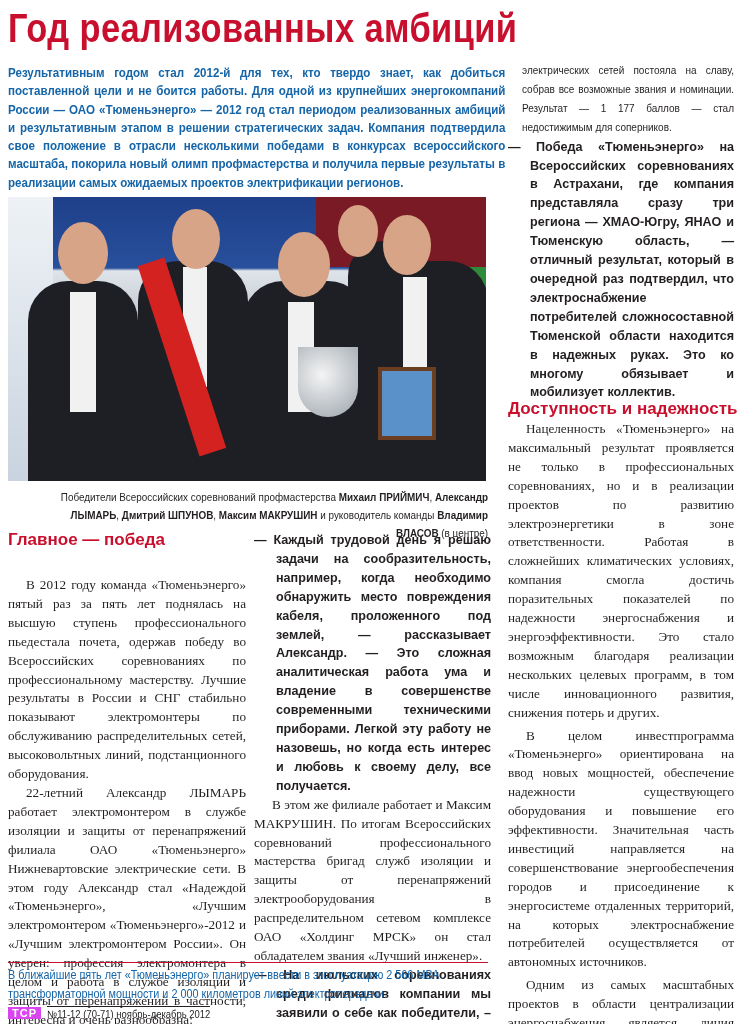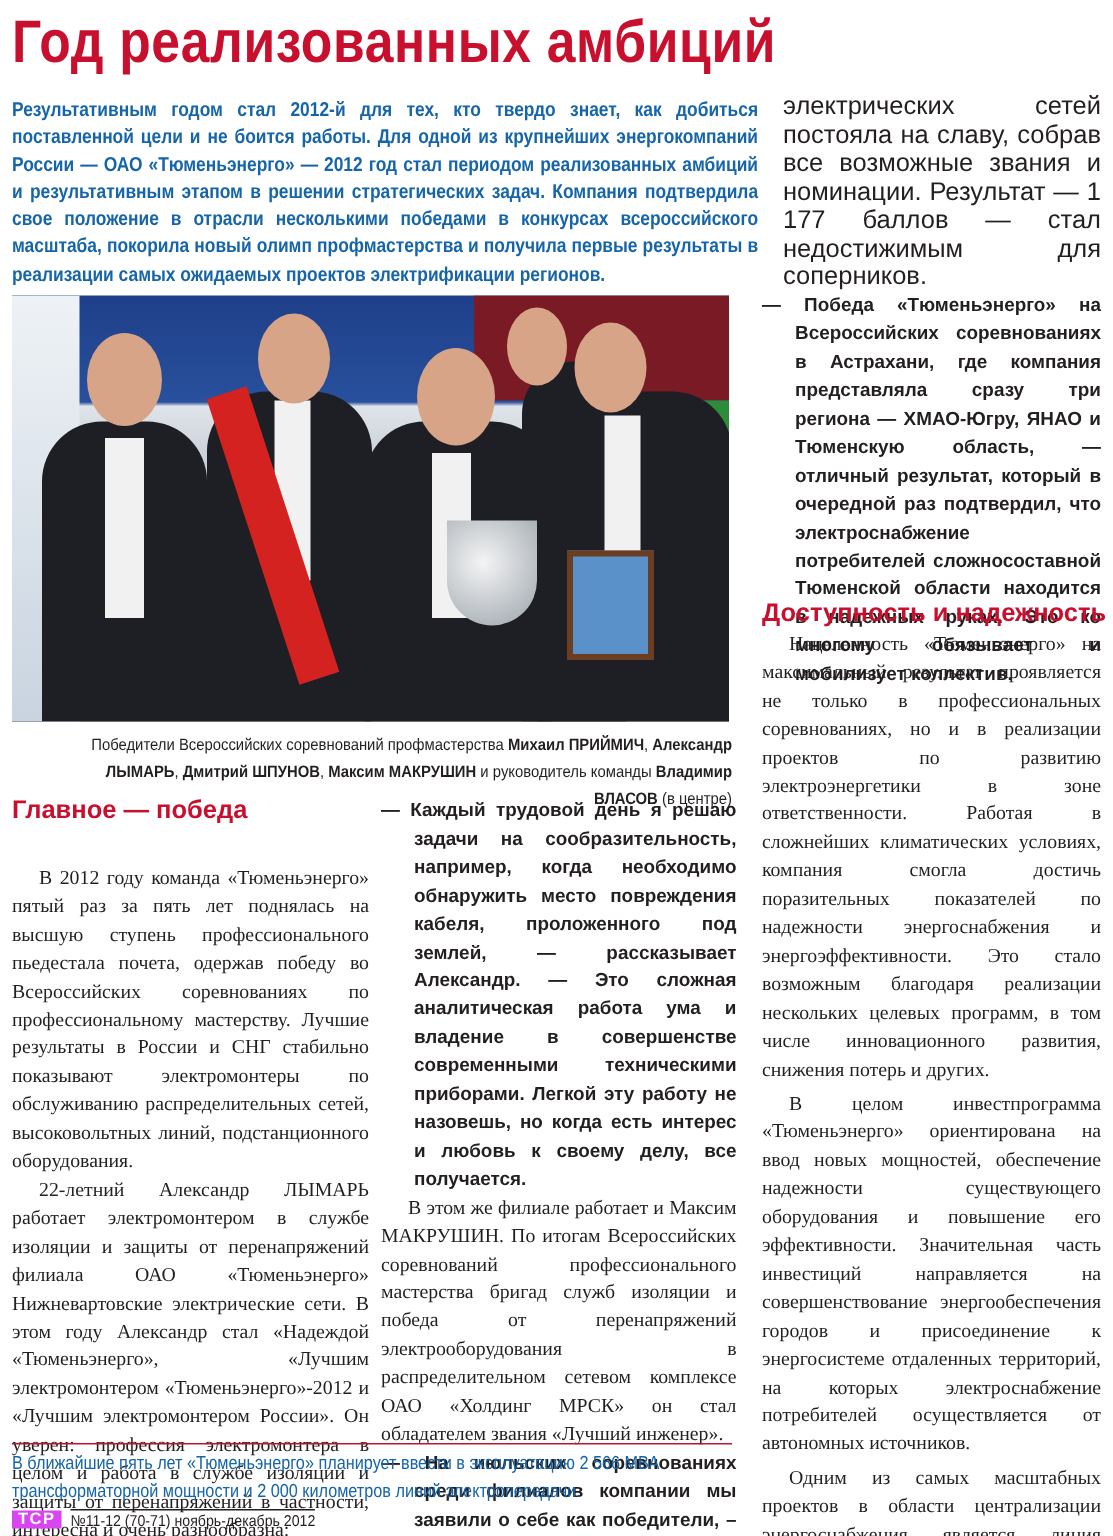--- a/index.html
+++ b/index.html
@@ -16,21 +16,21 @@
   .sash{position:absolute;background:#d3221f;transform:rotate(-18deg);}
   .cup{position:absolute;background:radial-gradient(circle at 40% 40%,#f4f4f4,#9aa3ab);border-radius:0 0 30px 30px;}
   .diploma{position:absolute;background:#5b91c9;border:4px solid #6b3e22;}
   .caption{position:absolute;left:8px;top:488px;width:480px;font-family:"Liberation Sans",sans-serif;font-size:11px;line-height:18px;color:#231f20;text-align:right;transform:scaleX(0.9);transform-origin:right top;margin:0;}
   .caption b{font-weight:bold;}
   .h2{position:absolute;margin:0;font-family:"Liberation Sans",sans-serif;font-weight:bold;font-size:17px;line-height:22px;color:#c8102e;white-space:nowrap;}
   .col{position:absolute;font-size:13.2px;line-height:18.9px;text-align:justify;}
   .col p{margin:0;text-indent:18px;}
   .col p.noind{text-indent:0;}
   .col p.quote{text-indent:-22px;padding-left:22px;font-family:"Liberation Sans",sans-serif;font-size:12.6px;font-weight:bold;}
-  .col .sans{font-family:"Liberation Sans",sans-serif;font-size:17px;}
+  .col .sans{font-family:"Liberation Sans",sans-serif;font-size:10px;}
   .col1{left:8px;top:576px;width:238px;}
   .col2{left:254px;top:531px;width:237px;}
   .col3{left:508px;top:62px;width:226px;}
   .col3b{left:508px;top:413px;width:226px;}
   .rule{position:absolute;left:8px;top:962px;width:480px;height:1px;background:#c8102e;}
   .callout{position:absolute;left:8px;top:966px;width:560px;font-family:"Liberation Sans",sans-serif;font-size:12.6px;line-height:19px;color:#1565a8;transform:scaleX(0.86);transform-origin:left top;margin:0;}
   .footer{position:absolute;left:8px;top:1006px;height:14px;display:flex;align-items:center;gap:6px;}
   .logo{background:#d946ef;color:#fff;font-family:"Liberation Sans",sans-serif;font-weight:bold;font-size:11px;line-height:12px;padding:0 4px;letter-spacing:1px;}
   .issue{font-family:"Liberation Sans",sans-serif;font-size:10.5px;color:#231f20;border-top:1px solid #231f20;padding-top:1px;transform:scaleX(0.9);transform-origin:left center;white-space:nowrap;}
 </style>
@@ -67,21 +67,21 @@
 
 <h2 class="h2" style="left:8px;top:529px;">Главное — победа</h2>
 
 <div class="col col1">
   <p>В 2012 году команда «Тюменьэнерго» пятый раз за пять лет поднялась на высшую ступень профессионального пьедестала почета, одержав победу во Всероссийских соревнованиях по профессиональному мастерству. Лучшие результаты в России и СНГ стабильно показывают электромонтеры по обслуживанию распределительных сетей, высоковольтных линий, подстанционного оборудования.</p>
   <p>22-летний Александр ЛЫМАРЬ работает электромонтером в службе изоляции и защиты от перенапряжений филиала ОАО «Тюменьэнерго» Нижневартовские электрические сети. В этом году Александр стал «Надеждой «Тюменьэнерго», «Лучшим электромонтером «Тюменьэнерго»-2012 и «Лучшим электромонтером России». Он уверен: профессия электромонтера в целом и работа в службе изоляции и защиты от перенапряжений в частности, интересна и очень разнообразна:</p>
 </div>
 
 <div class="col col2">
   <p class="quote">— Каждый трудовой день я решаю задачи на сообразительность, например, когда необходимо обнаружить место повреждения кабеля, проложенного под землей, — рассказывает Александр. — Это сложная аналитическая работа ума и владение в совершенстве современными техническими приборами. Легкой эту работу не назовешь, но когда есть интерес и любовь к своему делу, все получается.</p>
-  <p>В этом же филиале работает и Максим МАКРУШИН. По итогам Всероссийских соревнований профессионального мастерства бригад служб изоляции и победа от перенапряжений электрооборудования в распределительном сетевом комплексе ОАО «Холдинг МРСК» он стал обладателем звания «Лучший инженер».</p>
+  <p>В этом же филиале работает и Максим МАКРУШИН. По итогам Всероссийских соревнований профессионального мастерства бригад служб изоляции и защиты от перенапряжений электрооборудования в распределительном сетевом комплексе ОАО «Холдинг МРСК» он стал обладателем звания «Лучший инженер».</p>
   <p class="quote">— На июльских соревнованиях среди филиалов компании мы заявили о себе как победители, – говорит Максим. — На Всероссийских отступать было нельзя. За нами — «Тюменьэнерго». За родное предприятие команда Нижневартовских</p>
 </div>
 
 <div class="col col3">
   <p class="noind sans" style="padding-left:14px;">электрических сетей постояла на славу, собрав все возможные звания и номинации. Результат — 1 177 баллов — стал недостижимым для соперников.</p>
   <p class="quote">— Победа «Тюменьэнерго» на Всероссийских соревнованиях в Астрахани, где компания представляла сразу три региона — ХМАО-Югру, ЯНАО и Тюменскую область, — отличный результат, который в очередной раз подтвердил, что электроснабжение потребителей сложносоставной Тюменской области находится в надежных руках. Это ко многому обязывает и мобилизует коллектив.</p>
 </div>
 
 <h2 class="h2" style="left:508px;top:398px;text-align:right;">Доступность и надежность</h2>
 

